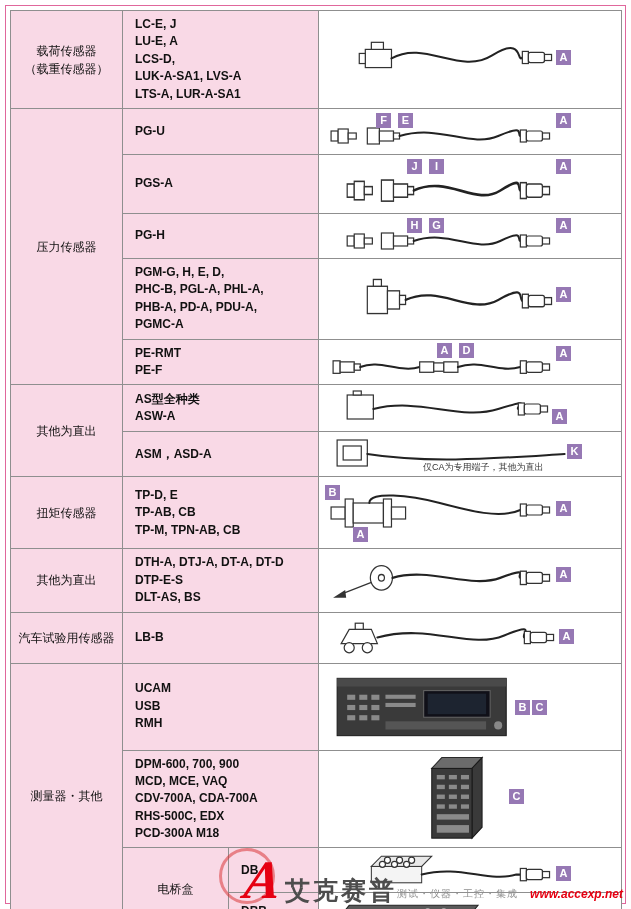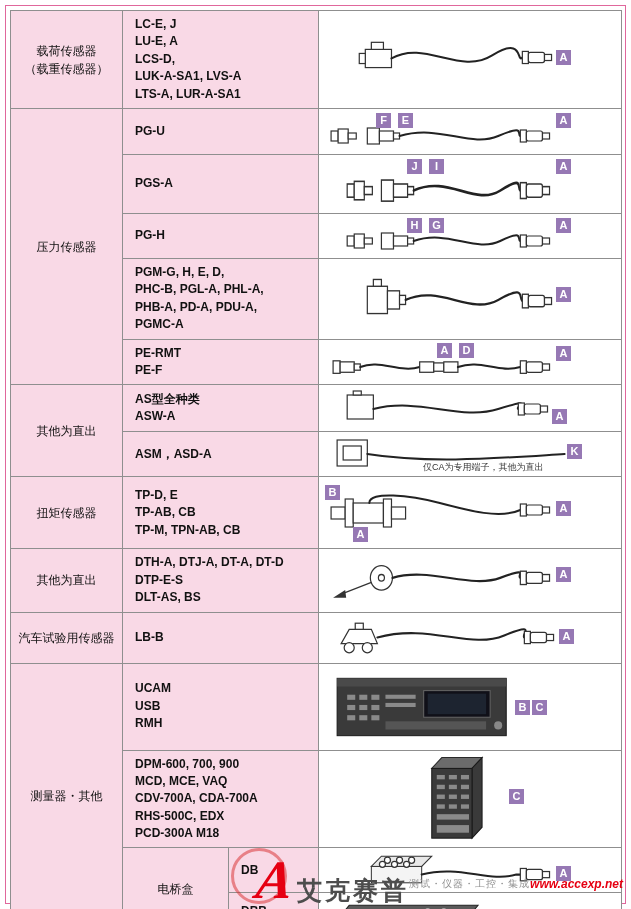--- a/index.html
+++ b/index.html
@@ -55,23 +55,23 @@
     border: 3px solid rgba(215,40,40,.5); border-radius: 50%;
   }
   .wm-a {
     font-family: "Liberation Serif", serif;
     font-style: italic; font-weight: bold; font-size: 54px; line-height: .85;
     color: var(--accent-red, #e60012); transform: skewX(-8deg);
     margin-right: 4px;
   }
   .wm-text { display: flex; flex-direction: row; align-items: flex-start; }
   .wm-brand { font-weight: bold; font-size: 25px; color: #4d4d4d; letter-spacing: 3px; line-height: 1.1; }
-  .wm-bottom { display: flex; gap: 0; align-items: flex-end; }
+  .wm-bottom { display: flex; gap: 12px; align-items: flex-end; }
   .wm-tagline { font-size: 10px; color: #909090; letter-spacing: 1px; }
-  .wm-url { font-size: 12px; font-weight: bold; font-style: italic; color: var(--accent-red, #e60012); }
+  .wm-url { font-size: 12px; font-weight: bold; font-style: italic; color: var(--accent-red, #e60012); margin-top: 10px; }
 </style>
 </head>
 <body>
 
 <div class="frame"></div>
 
 <table>
   <colgroup>
       <col class="c1">
       <col class="c2a">

